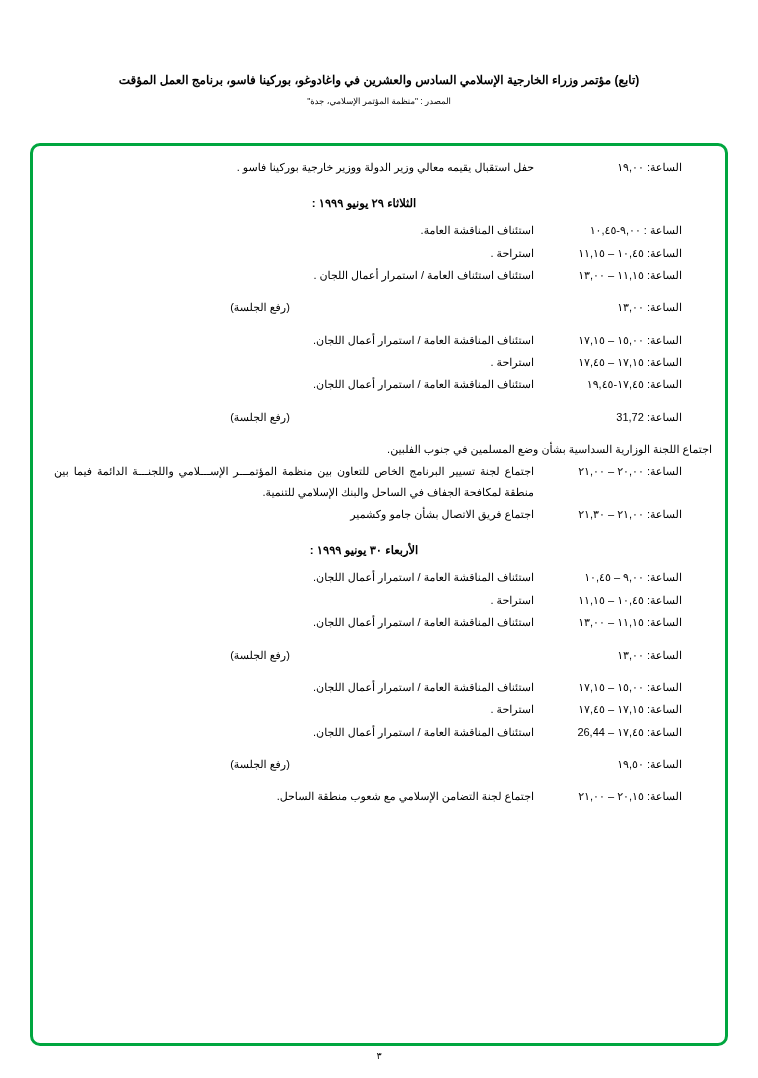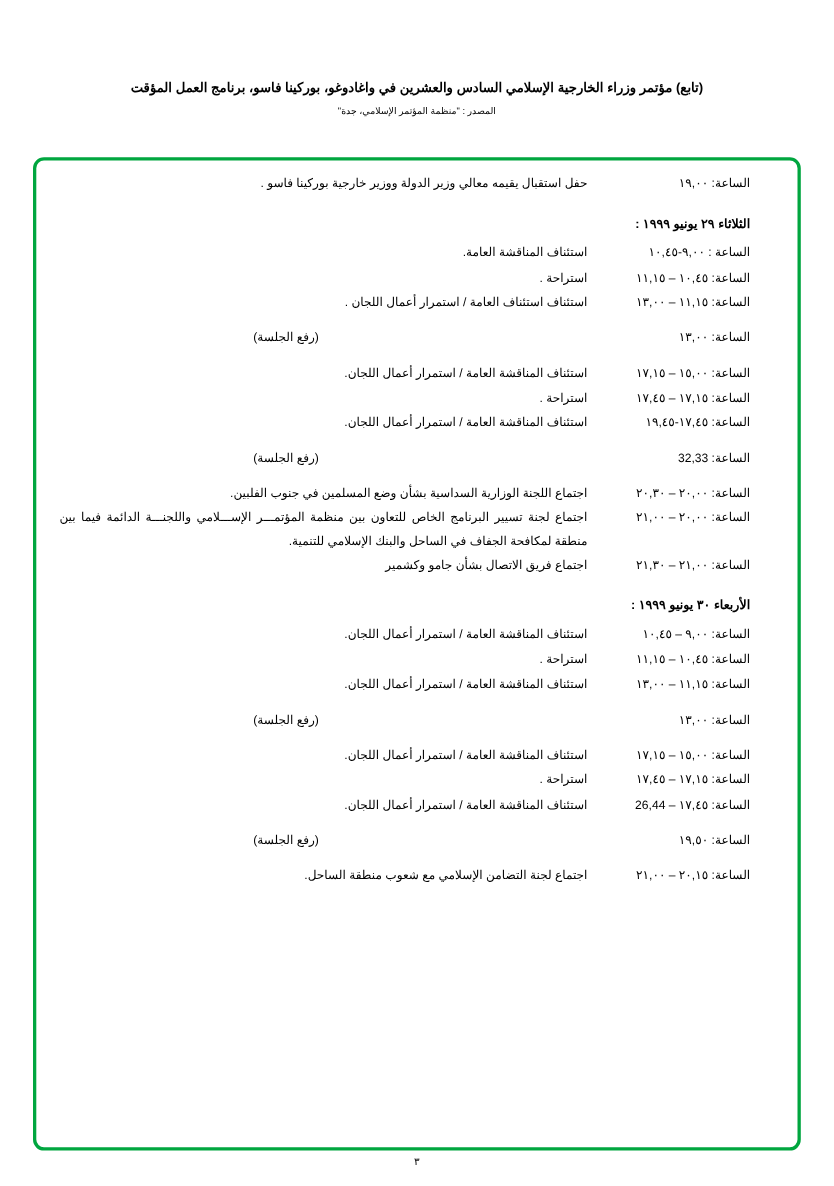--- a/index.html
+++ b/index.html
@@ -84,21 +84,21 @@
     padding-left: 0;
     padding-right: 60px;
   }
   .row.wrap .desc {
     text-align: justify;
     text-align-last: right;
   }
   .daybreak {
     font-size: 11.5px;
     font-weight: bold;
-    text-align: right;
+    text-align: center;
     padding-right: 30px;
     direction: rtl;
   }
   .gap-sm { height: 10px; }
   .gap-md { height: 17px; }
   .page-number {
     position: absolute;
     top: 1050px;
     left: 0;
     right: 0;
@@ -151,26 +151,25 @@
       <div class="row">
         <div class="time">الساعة: ١٧,١٥ – ١٧,٤٥</div>
         <div class="desc">استراحة .</div>
       </div>
       <div class="row">
         <div class="time">الساعة: ١٧,٤٥-١٩,٤٥</div>
         <div class="desc">استئناف المناقشة العامة / استمرار أعمال اللجان.</div>
       </div>
       <div class="gap-sm"></div>
       <div class="row center">
-        <div class="time">الساعة: 32,33</div>
-        <div class="desc">(رفع الجلسة)</div>
-      </div>
-      <div class="gap-sm"></div>
-      <div class="row">
-        <div class="time">الساعة:  ٢٠,٠٠  –  ٢٠,٣٠</div>
+        <div class="time">الساعة: 31,72</div>
+        <div class="desc">(رفع الجلسة)</div>
+      </div>
+      <div class="gap-sm"></div>
+      <div class="row">
         <div class="desc">اجتماع اللجنة الوزارية السداسية بشأن وضع المسلمين في جنوب الفلبين.</div>
       </div>
       <div class="row wrap">
         <div class="time">الساعة: ٢٠,٠٠ – ٢١,٠٠</div>
         <div class="desc">اجتماع لجنة تسيير البرنامج الخاص للتعاون بين منظمة المؤتمـــر الإســـلامي واللجنـــة الدائمة فيما بين منطقة لمكافحة الجفاف في الساحل والبنك الإسلامي للتنمية.</div>
       </div>
       <div class="row">
         <div class="time">الساعة: ٢١,٠٠ – ٢١,٣٠</div>
         <div class="desc">اجتماع فريق الاتصال بشأن جامو وكشمير</div>
       </div>

